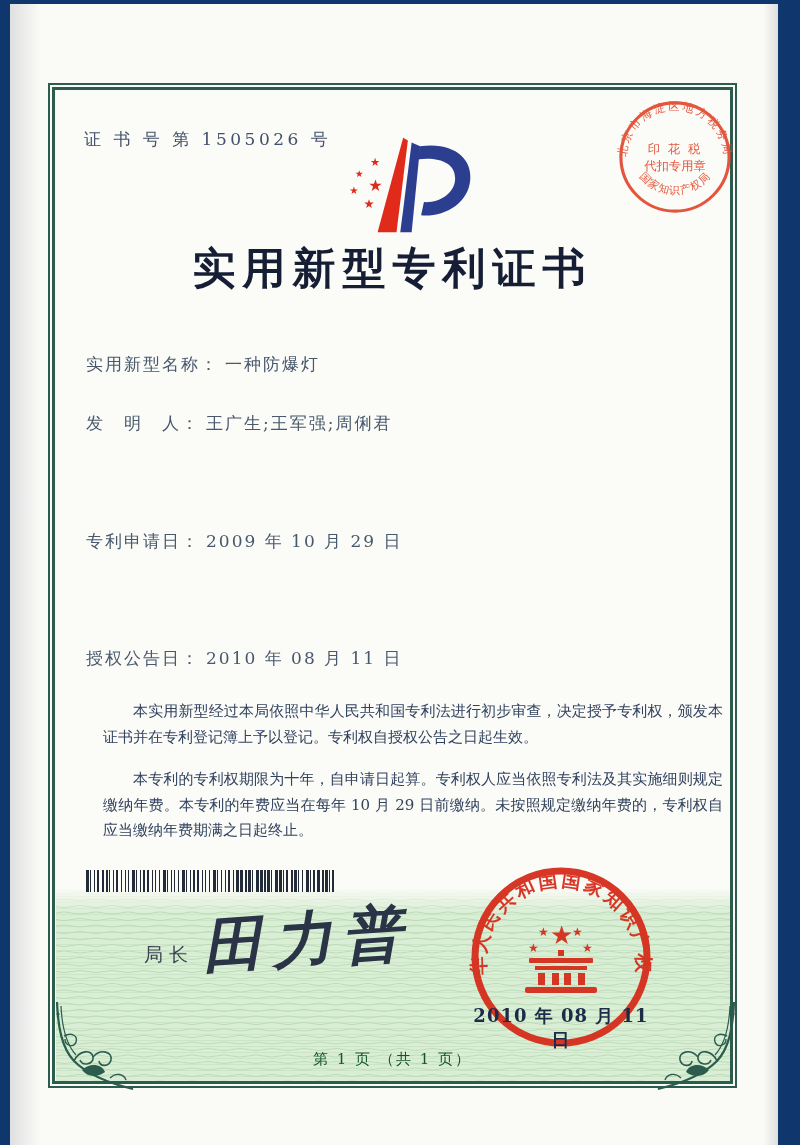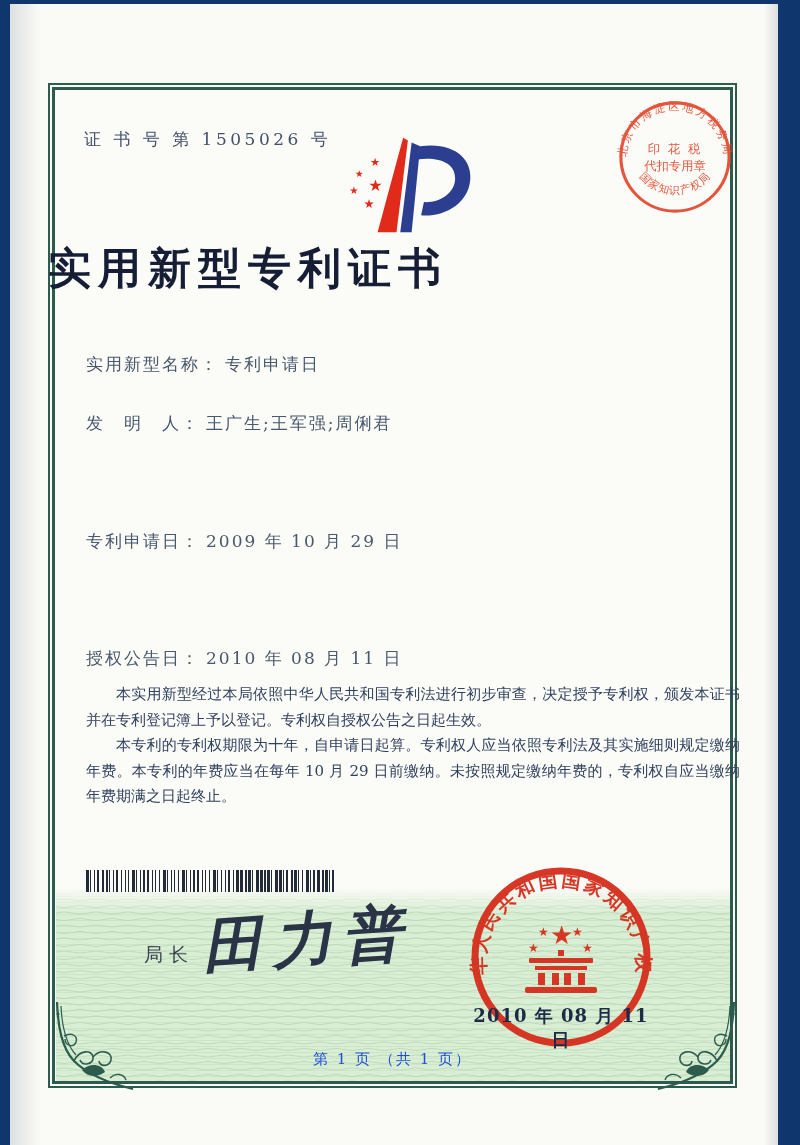--- a/index.html
+++ b/index.html
@@ -61,50 +61,50 @@
     color:#41506b;z-index:5;
   }
   .logo{position:absolute;left:318px;top:130px;width:155px;height:104px;z-index:5;}
   .logo .star{fill:var(--logo-red);}
   .logo .wedge{fill:var(--logo-red);}
   .logo .pshape{fill:var(--logo-blue);}
   .stamp{position:absolute;left:606px;top:94px;width:118px;height:118px;z-index:6;opacity:.92;}
   .stamp .ring{stroke:var(--stamp-red);fill:none;}
   .stamp .ink{fill:var(--stamp-red);}
   .title{
-    position:absolute;left:38px;top:236px;width:689px;
+    position:absolute;left:38px;top:236px;width:689px;text-align:center;
     font-size:43px;font-weight:700;letter-spacing:7px;color:var(--ink-dark);z-index:5;
   }
   .field{position:absolute;left:76px;font-size:17px;letter-spacing:2px;color:var(--ink-field);z-index:5;white-space:nowrap;}
   .field .fvalue{margin-left:6px;}
   .paragraphs{
     position:absolute;left:76px;top:678px;width:654px;z-index:5;
     font-size:15px;line-height:25.5px;color:var(--ink-body);text-align:justify;
   }
-  .paragraphs p{margin:0;text-indent:2em;}
+  .paragraphs p{margin:17px;text-indent:2em;}
   .barcode{position:absolute;left:76px;top:866px;width:248px;height:22px;z-index:5;overflow:hidden;}
   .barcode i{position:absolute;top:0;bottom:0;background:#232a38;}
   .sig-role{
     position:absolute;left:134px;top:938px;font-size:19px;letter-spacing:6px;
     color:#3a4250;z-index:5;
   }
   .sig-name{
     position:absolute;left:192px;top:896px;font-size:60px;font-style:italic;font-weight:700;
     letter-spacing:10px;color:#2b3347;transform:rotate(-4deg);z-index:5;white-space:nowrap;
   }
   .seal{position:absolute;left:456px;top:858px;width:190px;height:190px;z-index:5;opacity:.95;}
   .seal .ring{stroke:var(--seal-red);fill:none;}
   .seal .ink{fill:var(--seal-red);}
   .seal-date{
     position:absolute;left:456px;top:1000px;width:190px;text-align:center;
     font-size:18px;font-weight:700;letter-spacing:1px;color:#1d2b47;z-index:6;
   }
   .footer{
     position:absolute;left:38px;top:1046px;width:689px;text-align:center;
-    font-size:15px;letter-spacing:2px;color:#1d4ed8;z-index:5;
+    font-size:15px;letter-spacing:2px;color:#14532d;z-index:5;
   }
   .ornament{position:absolute;width:84px;height:92px;z-index:6;}
   .ornament.left{left:42px;top:996px;}
   .ornament.right{left:645px;top:996px;transform:scaleX(-1);}
   .ornament path{stroke:var(--frame-green);fill:none;}
   .ornament .fill{fill:var(--frame-green);stroke:none;}
   text{font-family:"DejaVu Serif","Liberation Serif",serif;}
 </style>
 </head>
 <body>
@@ -298,21 +298,21 @@
     <text class="ink" font-size="11" letter-spacing="1">
       <textPath href="#stArcBot" startOffset="50%" text-anchor="middle">国家知识产权局</textPath>
     </text>
     <text class="ink" x="60" y="56" text-anchor="middle" font-size="12.5" letter-spacing="2">印 花 税</text>
     <text class="ink" x="60" y="73" text-anchor="middle" font-size="12.5">代扣专用章</text>
   </svg>
 
   <div class="title">实用新型专利证书</div>
 
   <div class="field" style="top:349px">
-    <span>实用新型名称：</span><span class="fvalue">专利申请日</span>
+    <span>实用新型名称：</span><span class="fvalue">一种防爆灯</span>
   </div>
   <div class="field" style="top:408px">
     <span>发　明　人：</span><span class="fvalue">王广生;王军强;周俐君</span>
   </div>
   <div class="field" style="top:526px">
     <span>专利申请日：</span><span class="fvalue">2009 年 10 月 29 日</span>
   </div>
   <div class="field" style="top:643px">
     <span>授权公告日：</span><span class="fvalue">2010 年 08 月 11 日</span>
   </div>

